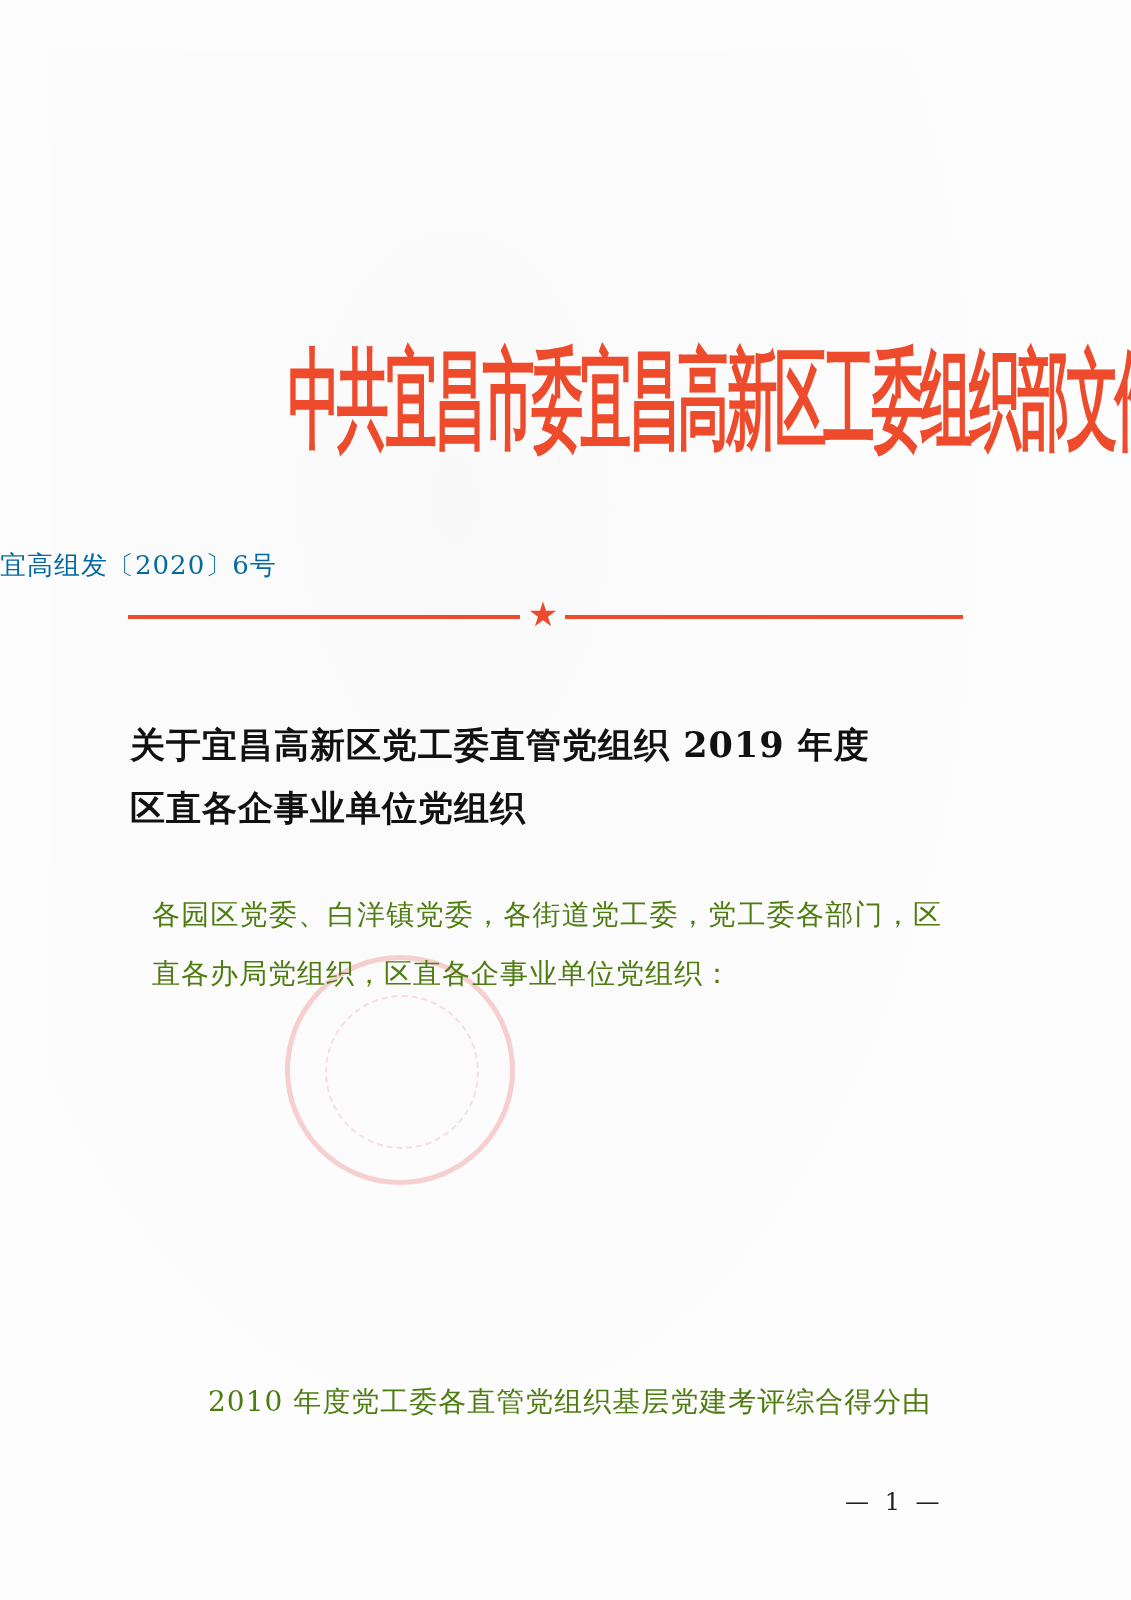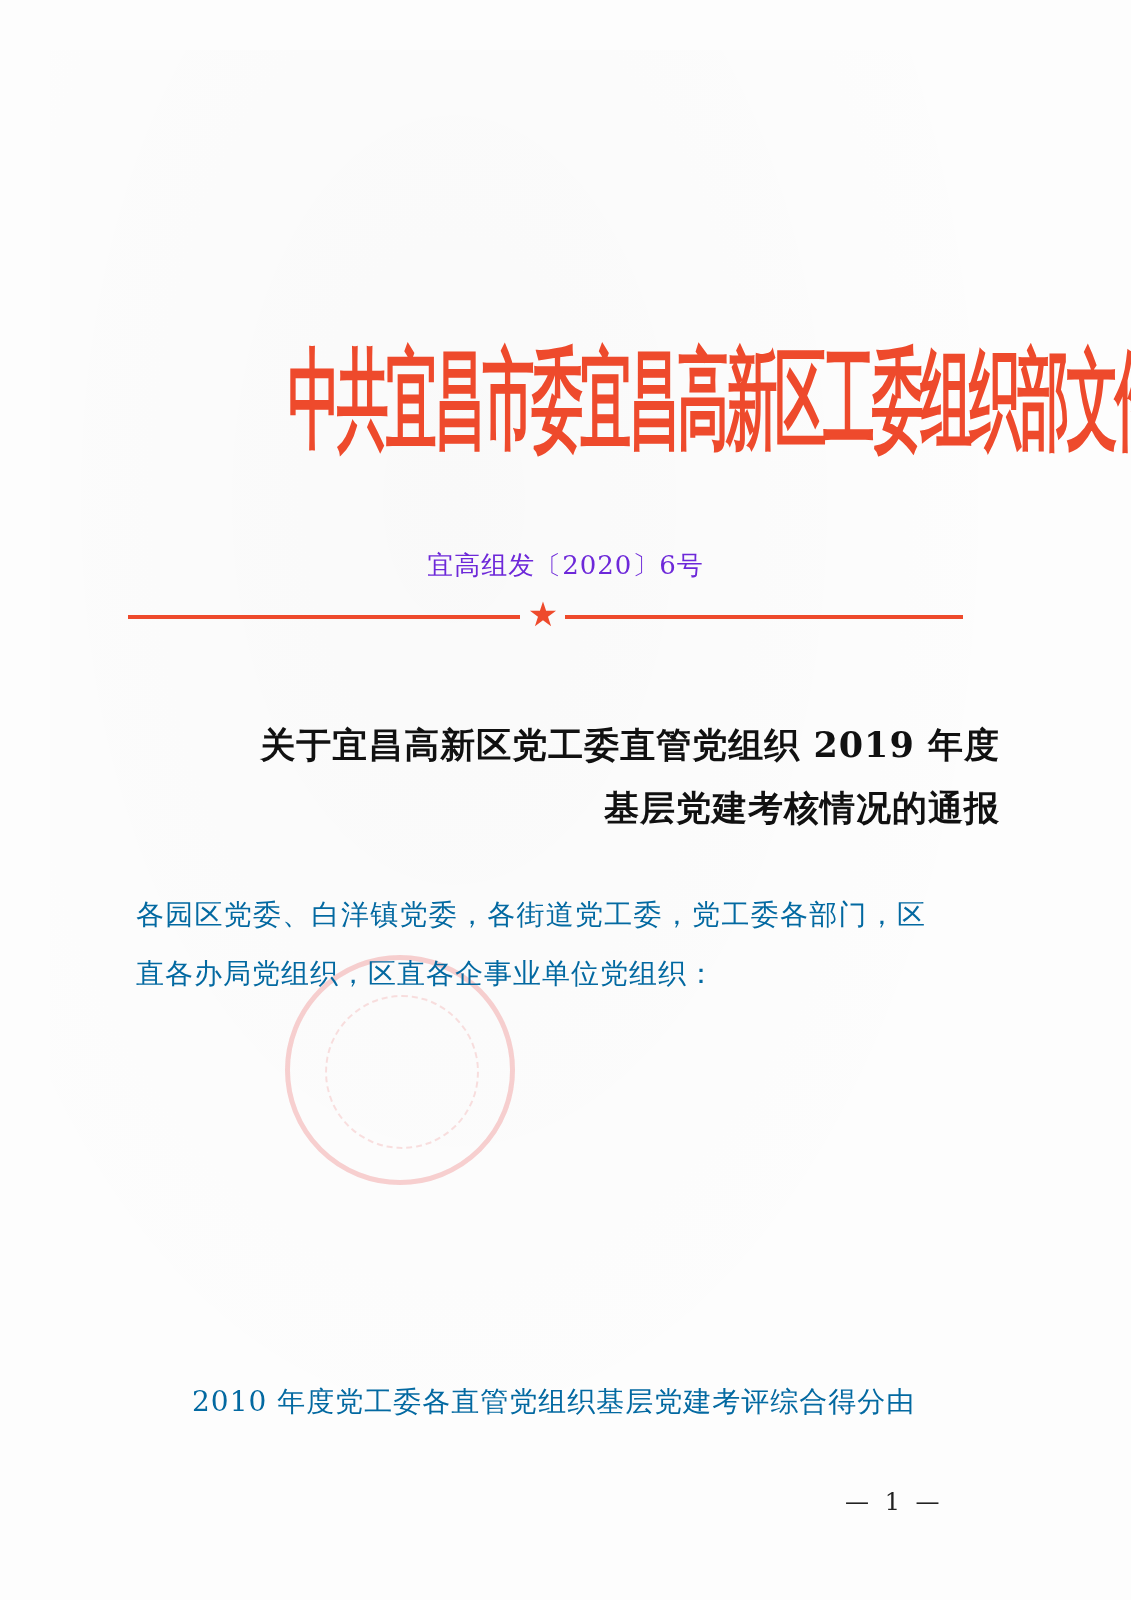--- a/index.html
+++ b/index.html
@@ -12,38 +12,38 @@
     .scan-noise { position: absolute; left: 50px; top: 50px; width: 1010px; height: 1500px;
       background: radial-gradient(ellipse at 40% 30%, rgba(0,0,0,0.015), rgba(0,0,0,0) 70%); }
     .masthead {
       position: absolute; left: 150px; top: 330px; width: 800px; height: 140px;
       color: #ee4a2c; font-family: "DejaVu Sans", "Liberation Sans", sans-serif; font-weight: bold;
       font-size: 68px; text-align: center; line-height: 140px; white-space: nowrap;
       transform: scaleY(1.6); transform-origin: center center; letter-spacing: -4px;
     }
     .masthead span { display: inline-block; transform: scaleX(0.76); transform-origin: center; }
     .doc-number {
-      position: absolute; left: 0; width: 1131px; top: 548px; text-align: center;
-      font-size: 26px; letter-spacing: 1px; color: #6d28d9;
+      position: absolute; left: 0; width: 1131px; top: 548px; text-align: left;
+      font-size: 26px; letter-spacing: 1px; color: #0369a1;
       font-family: "DejaVu Serif", "Liberation Serif", serif;
     }
     .divider { position: absolute; top: 615px; height: 4px; background: #ee4a2c; }
     .divider.left { left: 128px; width: 392px; }
     .divider.right { left: 565px; width: 398px; }
     .star { position: absolute; left: 527px; top: 598px; width: 32px; height: 32px; color: #ee4a2c;
       font-size: 34px; line-height: 32px; text-align: center; font-family: "DejaVu Sans", sans-serif; }
     .title {
-      position: absolute; left: 130px; width: 870px; text-align: right; font-weight: bold;
+      position: absolute; left: 130px; width: 870px; text-align: left; font-weight: bold;
       font-size: 35px; color: #111; font-family: "DejaVu Serif", "Liberation Serif", serif;
       letter-spacing: 1px;
     }
     .title.l1 { top: 722px; }
     .title.l2 { top: 785px; }
     .body-text {
-      position: absolute; left: 136px; width: 790px; font-size: 28px; color: #0369a1;
+      position: absolute; left: 152px; width: 790px; font-size: 28px; color: #4d7c0f;
       font-family: "DejaVu Serif", "Liberation Serif", serif; line-height: 59px;
       text-align: justify; text-align-last: left; letter-spacing: 1px;
     }
     .p-address { top: 885px; }
     .p-main { top: 1003px; text-indent: 56px; }
     .p-last { top: 1372px; text-indent: 56px; }
     .page-number { position: absolute; left: 845px; top: 1488px; font-size: 24px; color: #222;
       font-family: "DejaVu Serif", "Liberation Serif", serif; letter-spacing: 4px; }
     .seal {
       position: absolute; left: 285px; top: 955px; width: 230px; height: 230px; border-radius: 50%;
@@ -62,21 +62,21 @@
     <span>中共宜昌市委宜昌高新区工委组织部文件</span>
   </div>
 
   <div class="doc-number">宜高组发〔2020〕6号</div>
 
   <div class="divider left"></div>
   <div class="star">★</div>
   <div class="divider right"></div>
 
   <div class="title l1">关于宜昌高新区党工委直管党组织 2019 年度</div>
-  <div class="title l2">基层党建考核情况的通报</div>
+  <div class="title l2">区直各企事业单位党组织</div>
 
   <div class="seal">
     <div class="seal-inner"></div>
   </div>
 
   <div class="body-text p-address">各园区党委、白洋镇党委，各街道党工委，党工委各部门，区直各办局党组织，区直各企事业单位党组织：</div>
   <div class="body-text p-last">2010 年度党工委各直管党组织基层党建考评综合得分由</div>
 
   <div class="page-number">— 1 —</div>
 </div>

